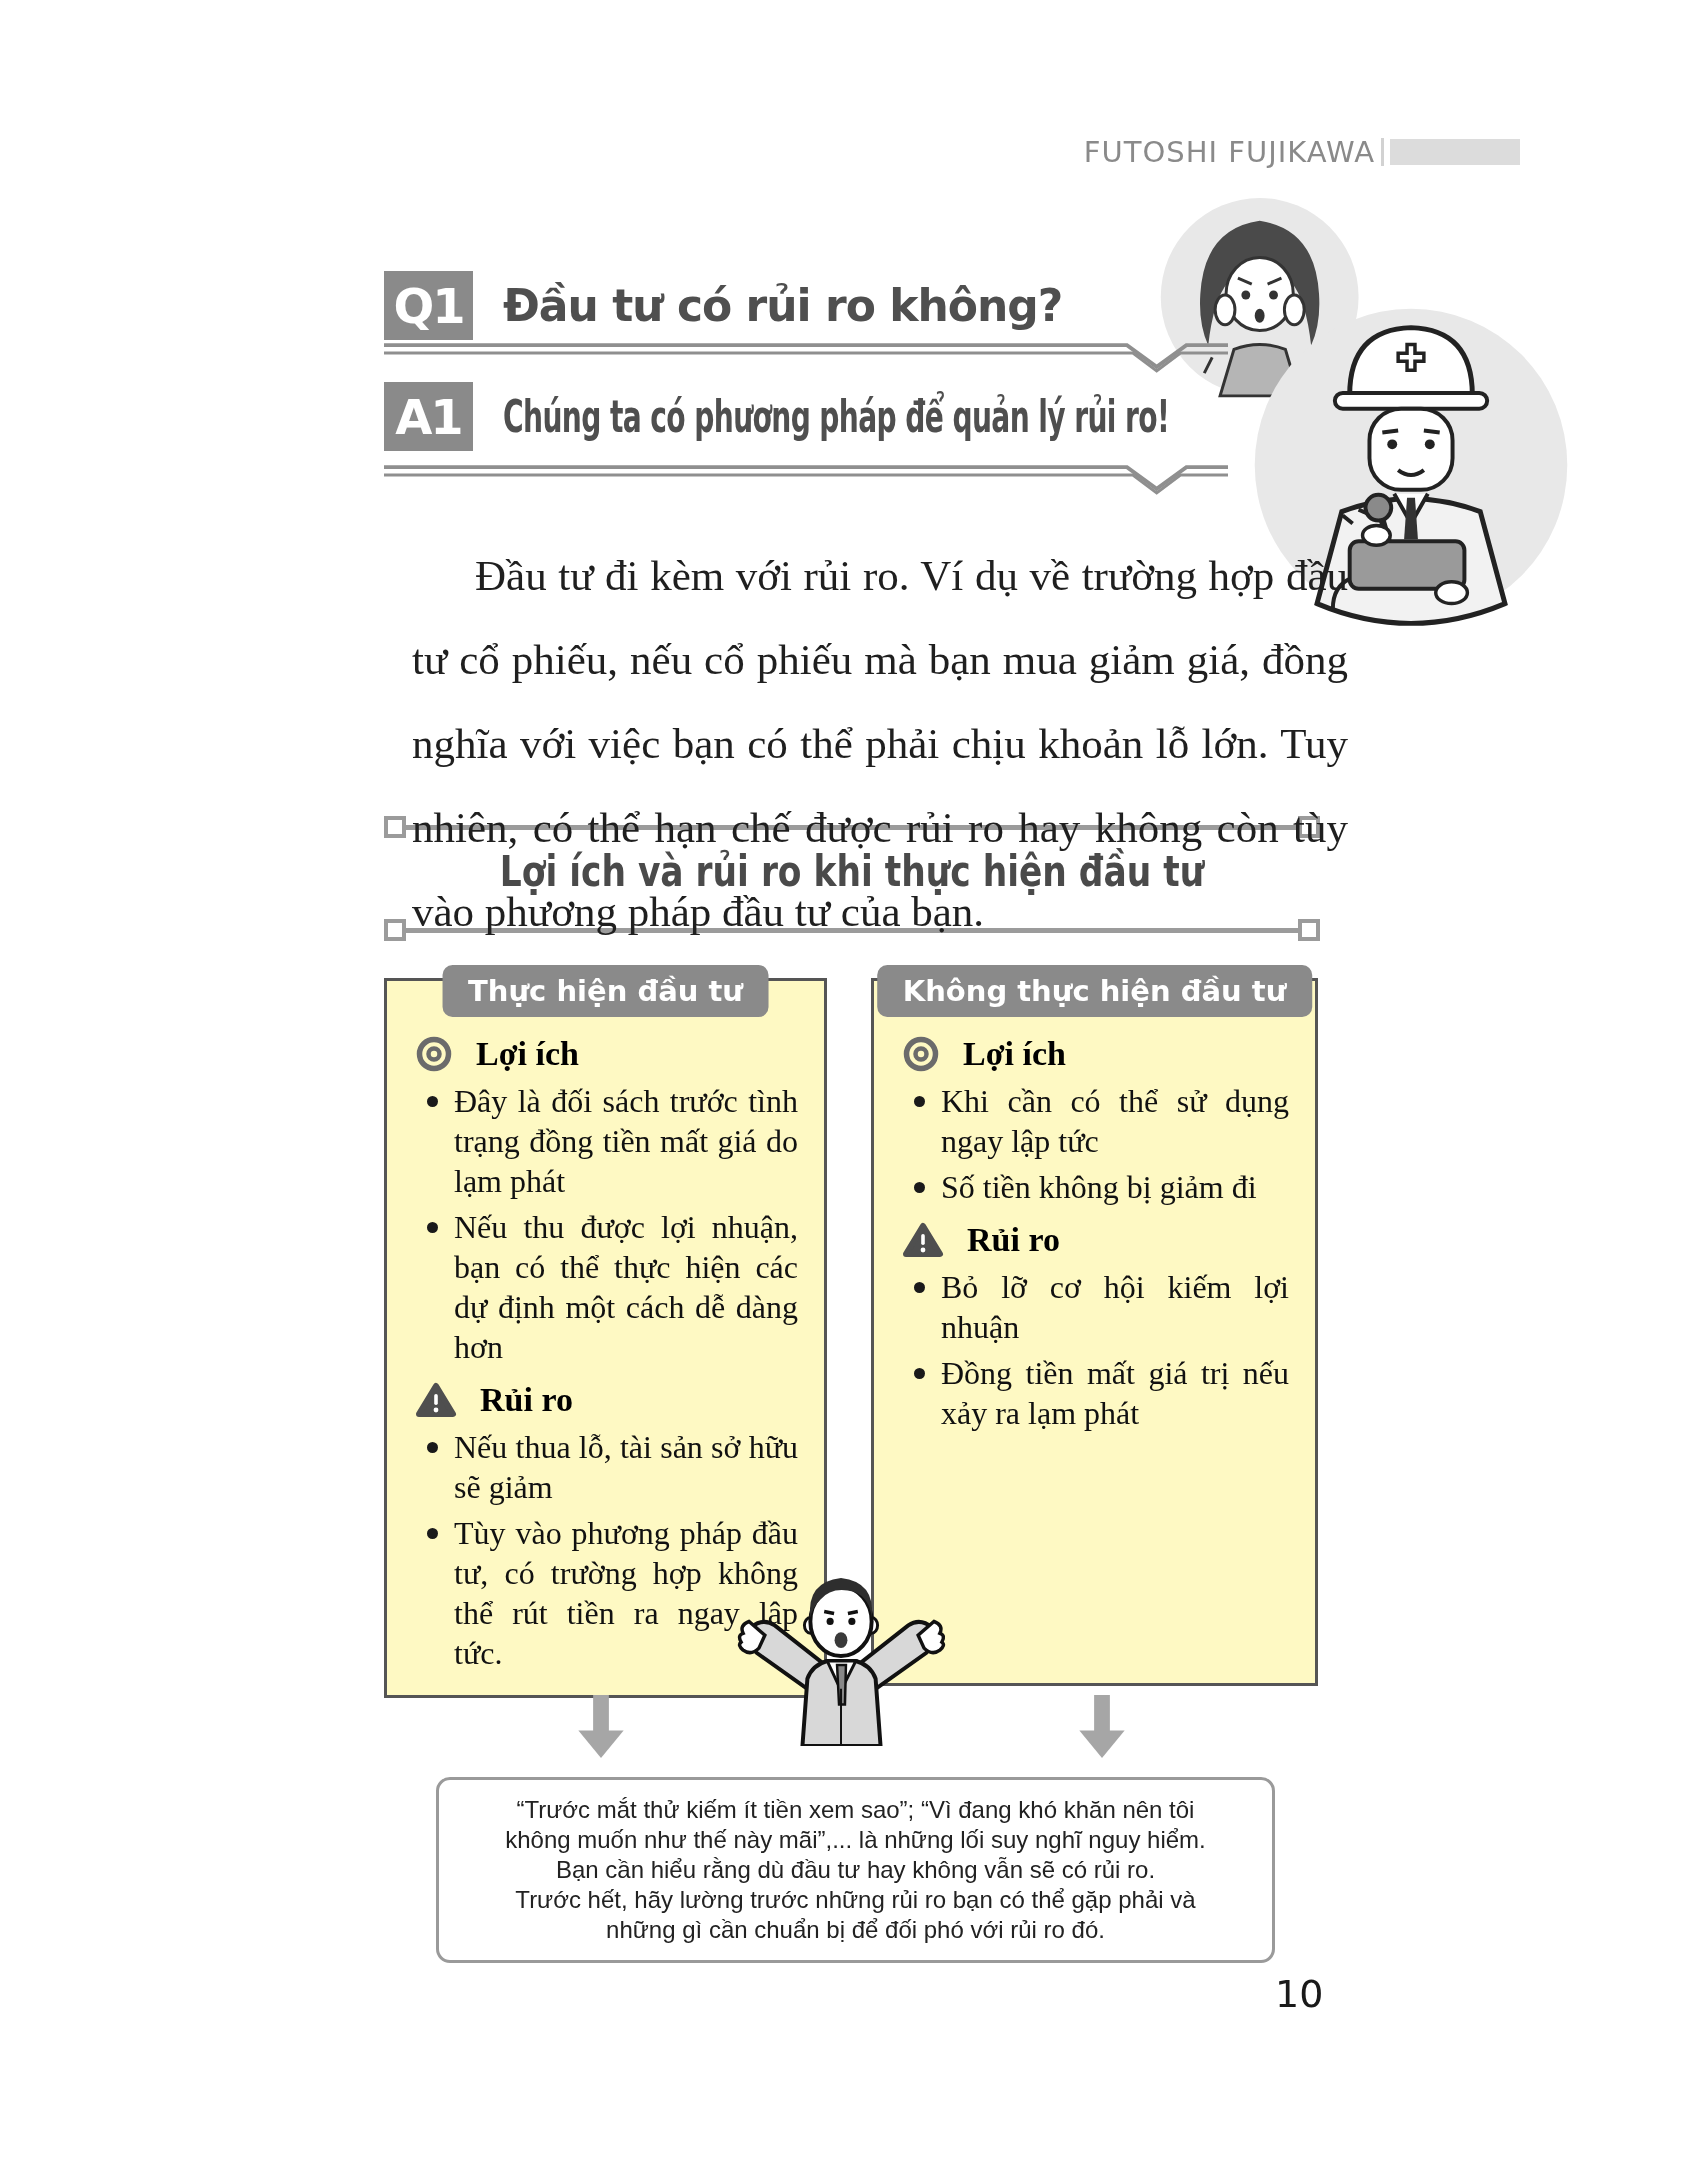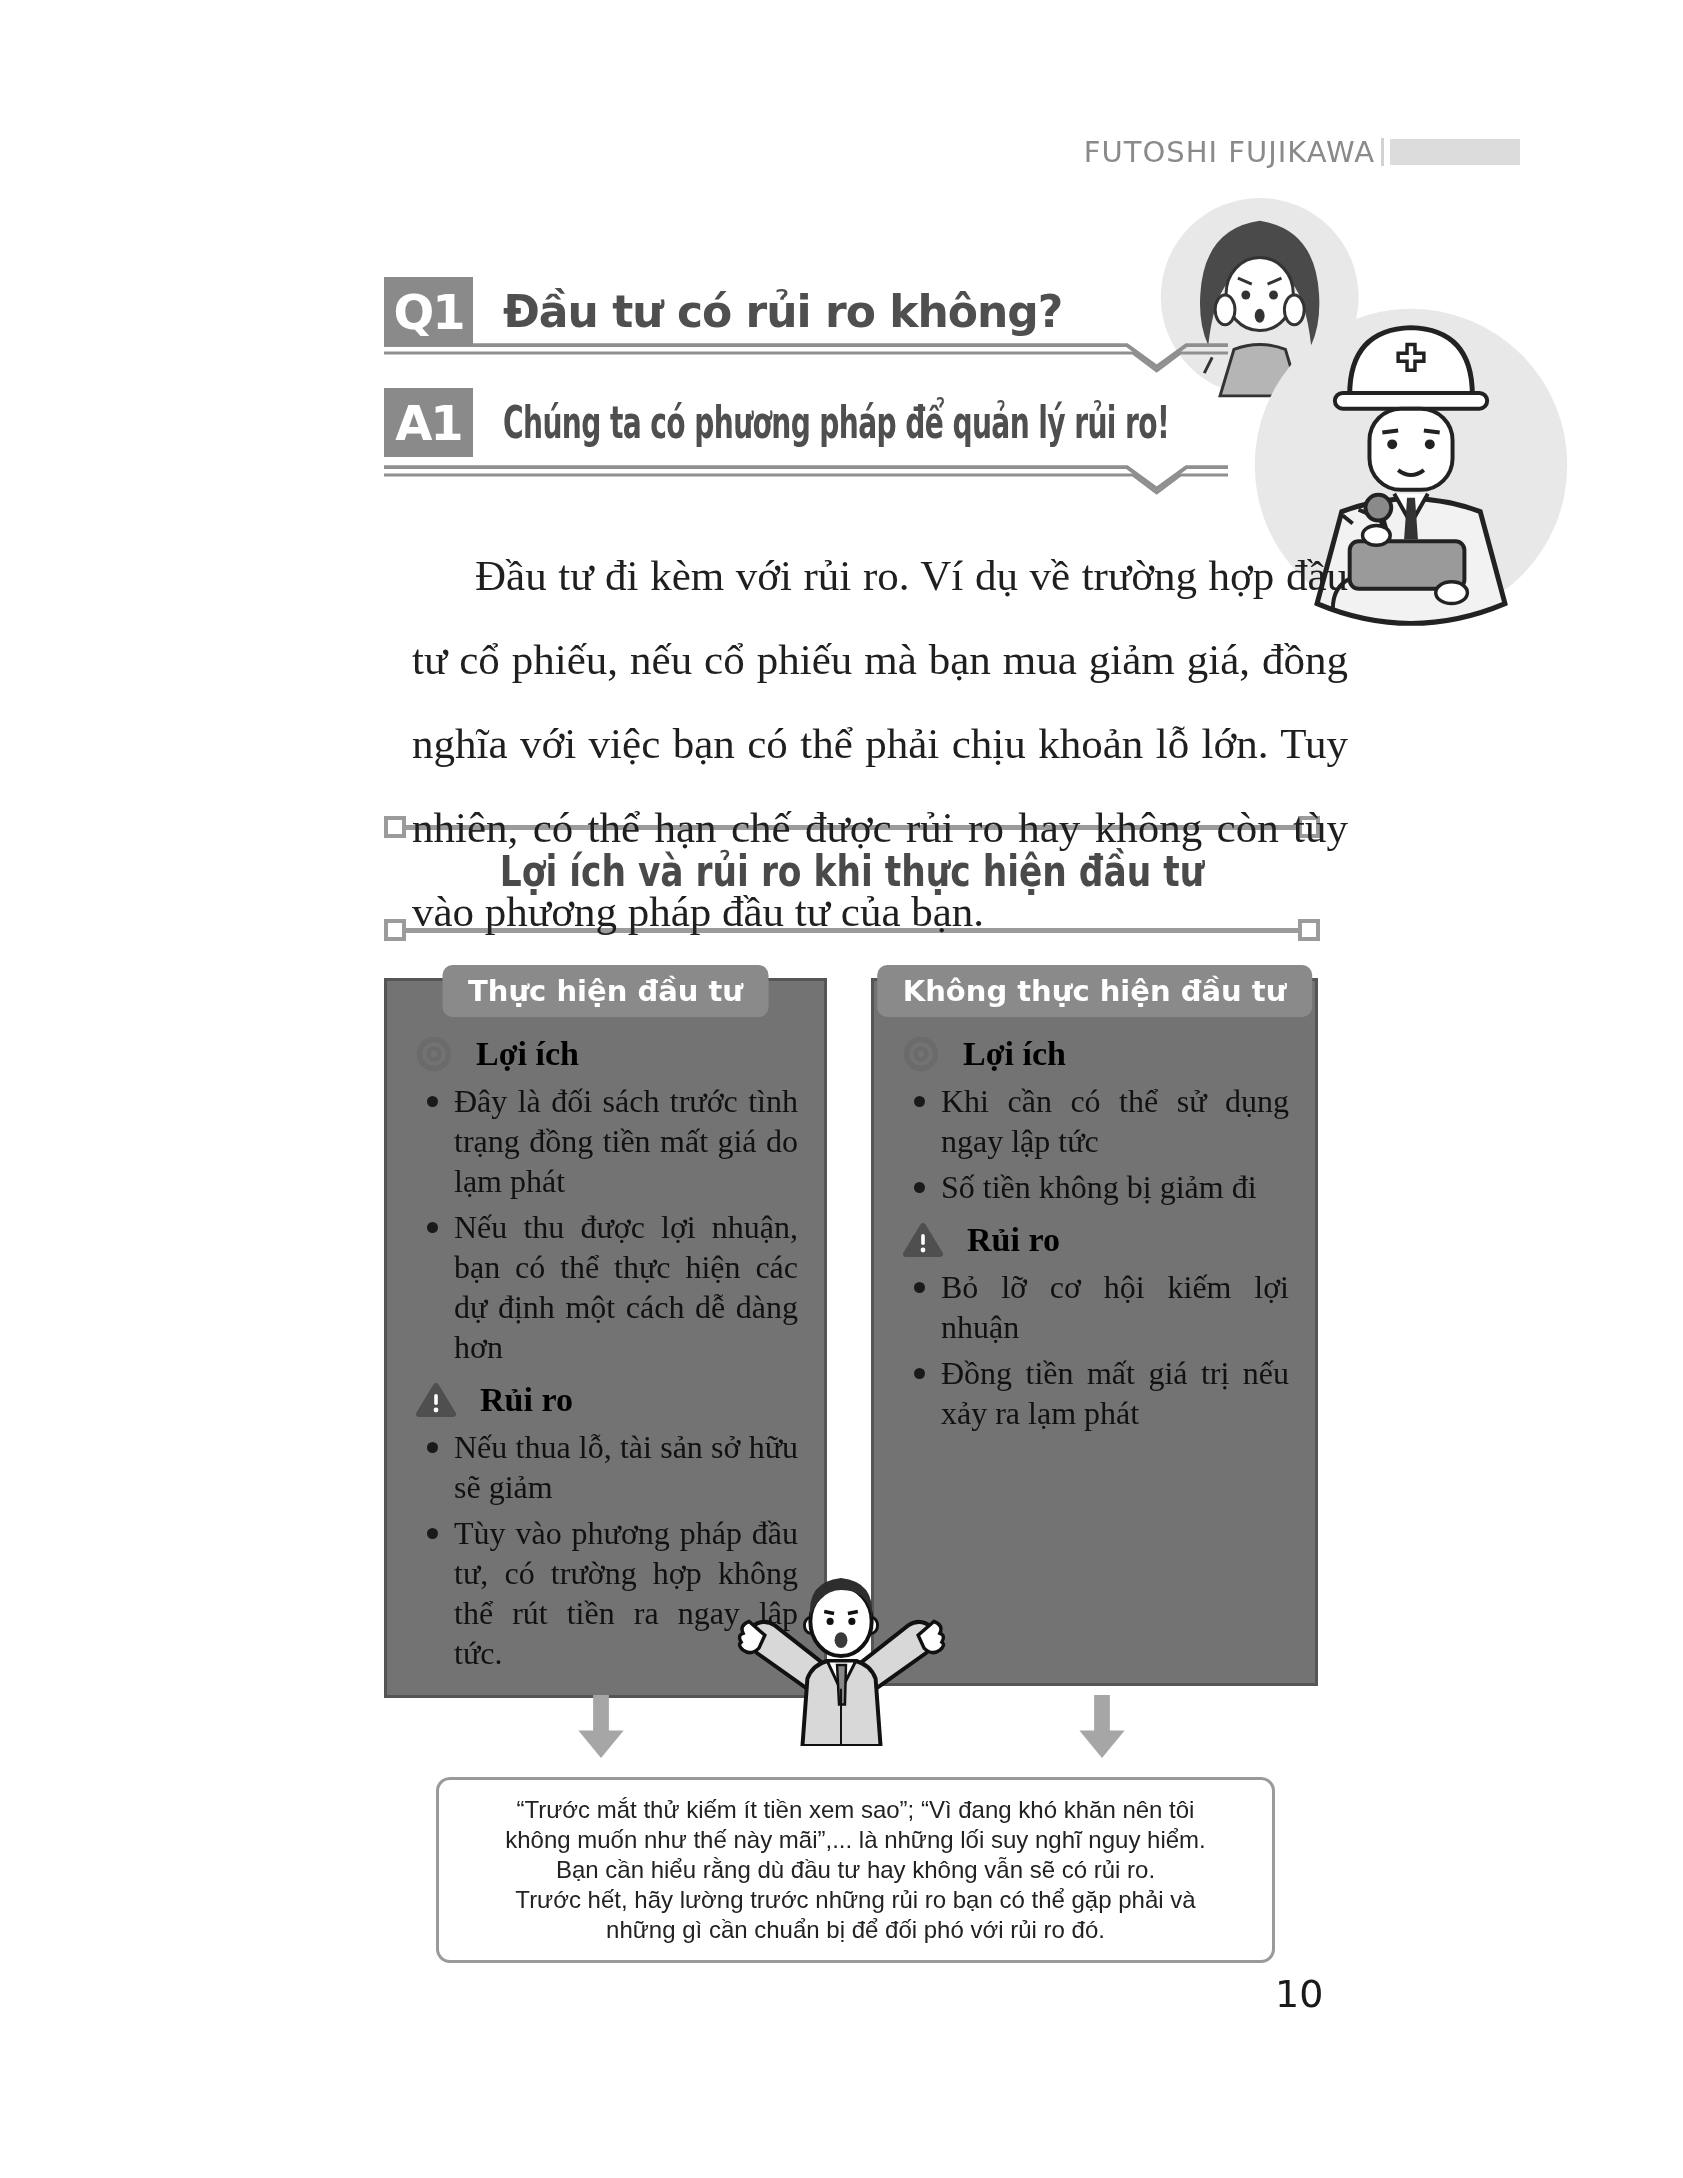--- a/index.html
+++ b/index.html
@@ -6,42 +6,42 @@
   .page{position:relative;width:1683px;height:2178px;background:#fff;overflow:hidden;
         font-family:"Liberation Serif", serif;color:#1c1c1c;}
 
   
   .hdr{position:absolute;top:135px;right:163px;display:flex;align-items:center;}
   .hdr-author{font-family:"DejaVu Sans", sans-serif;font-size:29px;color:#8a8a8a;letter-spacing:1px;}
   .hdr-div{width:3px;height:28px;background:#d2d2d2;margin:0 6px;}
   .hdr-sq{width:26px;height:26px;background:#dcdcdc;}
 
   
-  .qa-row{position:absolute;left:384px;display:flex;align-items:center;gap:30px;z-index:2;margin-top:6px;}
+  .qa-row{position:absolute;left:384px;display:flex;align-items:center;gap:30px;z-index:2;}
   .qa-badge{width:89px;height:69px;background:#8a8a8a;color:#fff;display:flex;align-items:center;justify-content:center;
             font-family:"DejaVu Sans", sans-serif;font-weight:bold;font-size:48px;letter-spacing:-2px;flex:0 0 auto;}
   .qa-title{font-family:"DejaVu Sans", sans-serif;font-weight:bold;color:#4f4f4f;font-size:44px;
             letter-spacing:-1px;white-space:nowrap;}
   .a-title{transform:scaleX(0.64);transform-origin:left center;}
   .qa-underline{position:absolute;left:384px;width:844px;height:34px;z-index:1;}
 
   
   .intro{position:absolute;left:384px;top:491px;width:936px;font-size:43px;line-height:84px;
          text-align:justify;text-indent:63px;color:#1f1f1f;z-index:1;margin-left:28px;}
 
   
   .rule{position:absolute;left:384px;width:936px;height:22px;display:flex;align-items:center;}
   .rule .sq{width:22px;height:22px;border:4px solid #9b9b9b;background:#fff;box-sizing:border-box;flex:0 0 auto;}
   .rule .ln{flex:1;height:5px;background:#9b9b9b;}
   .section-title{position:absolute;left:384px;top:847px;width:936px;text-align:center;
                  font-family:"DejaVu Sans", sans-serif;font-weight:bold;font-size:42px;color:#4a4a4a;
                  transform:scaleX(0.82);transform-origin:center;white-space:nowrap;}
 
   
-  .cmp-box{position:absolute;top:978px;min-height:708px;border:3px solid #555;background:#737373;box-sizing:border-box;
+  .cmp-box{position:absolute;top:978px;min-height:708px;border:3px solid #555;background:#fef9c3;box-sizing:border-box;
            padding:48px 26px 16px 28px;z-index:1;}
   .box-left{left:384px;width:443px;}
   .box-right{left:871px;width:447px;}
   .cmp-badge{position:absolute;top:-16px;left:50%;transform:translateX(-50%);background:#8a8a8a;color:#fff;
              border-radius:10px;padding:9px 26px;font-family:"DejaVu Sans", sans-serif;font-weight:bold;
              font-size:29px;white-space:nowrap;}
   .subhead{display:flex;align-items:center;gap:23px;margin:6px 0 8px 0;}
   .subhead .txt{font-weight:bold;font-size:34px;color:#000;}
   .subhead.risk{margin-top:14px;}
   .bullet{display:flex;margin:0 0 6px 6px;}

